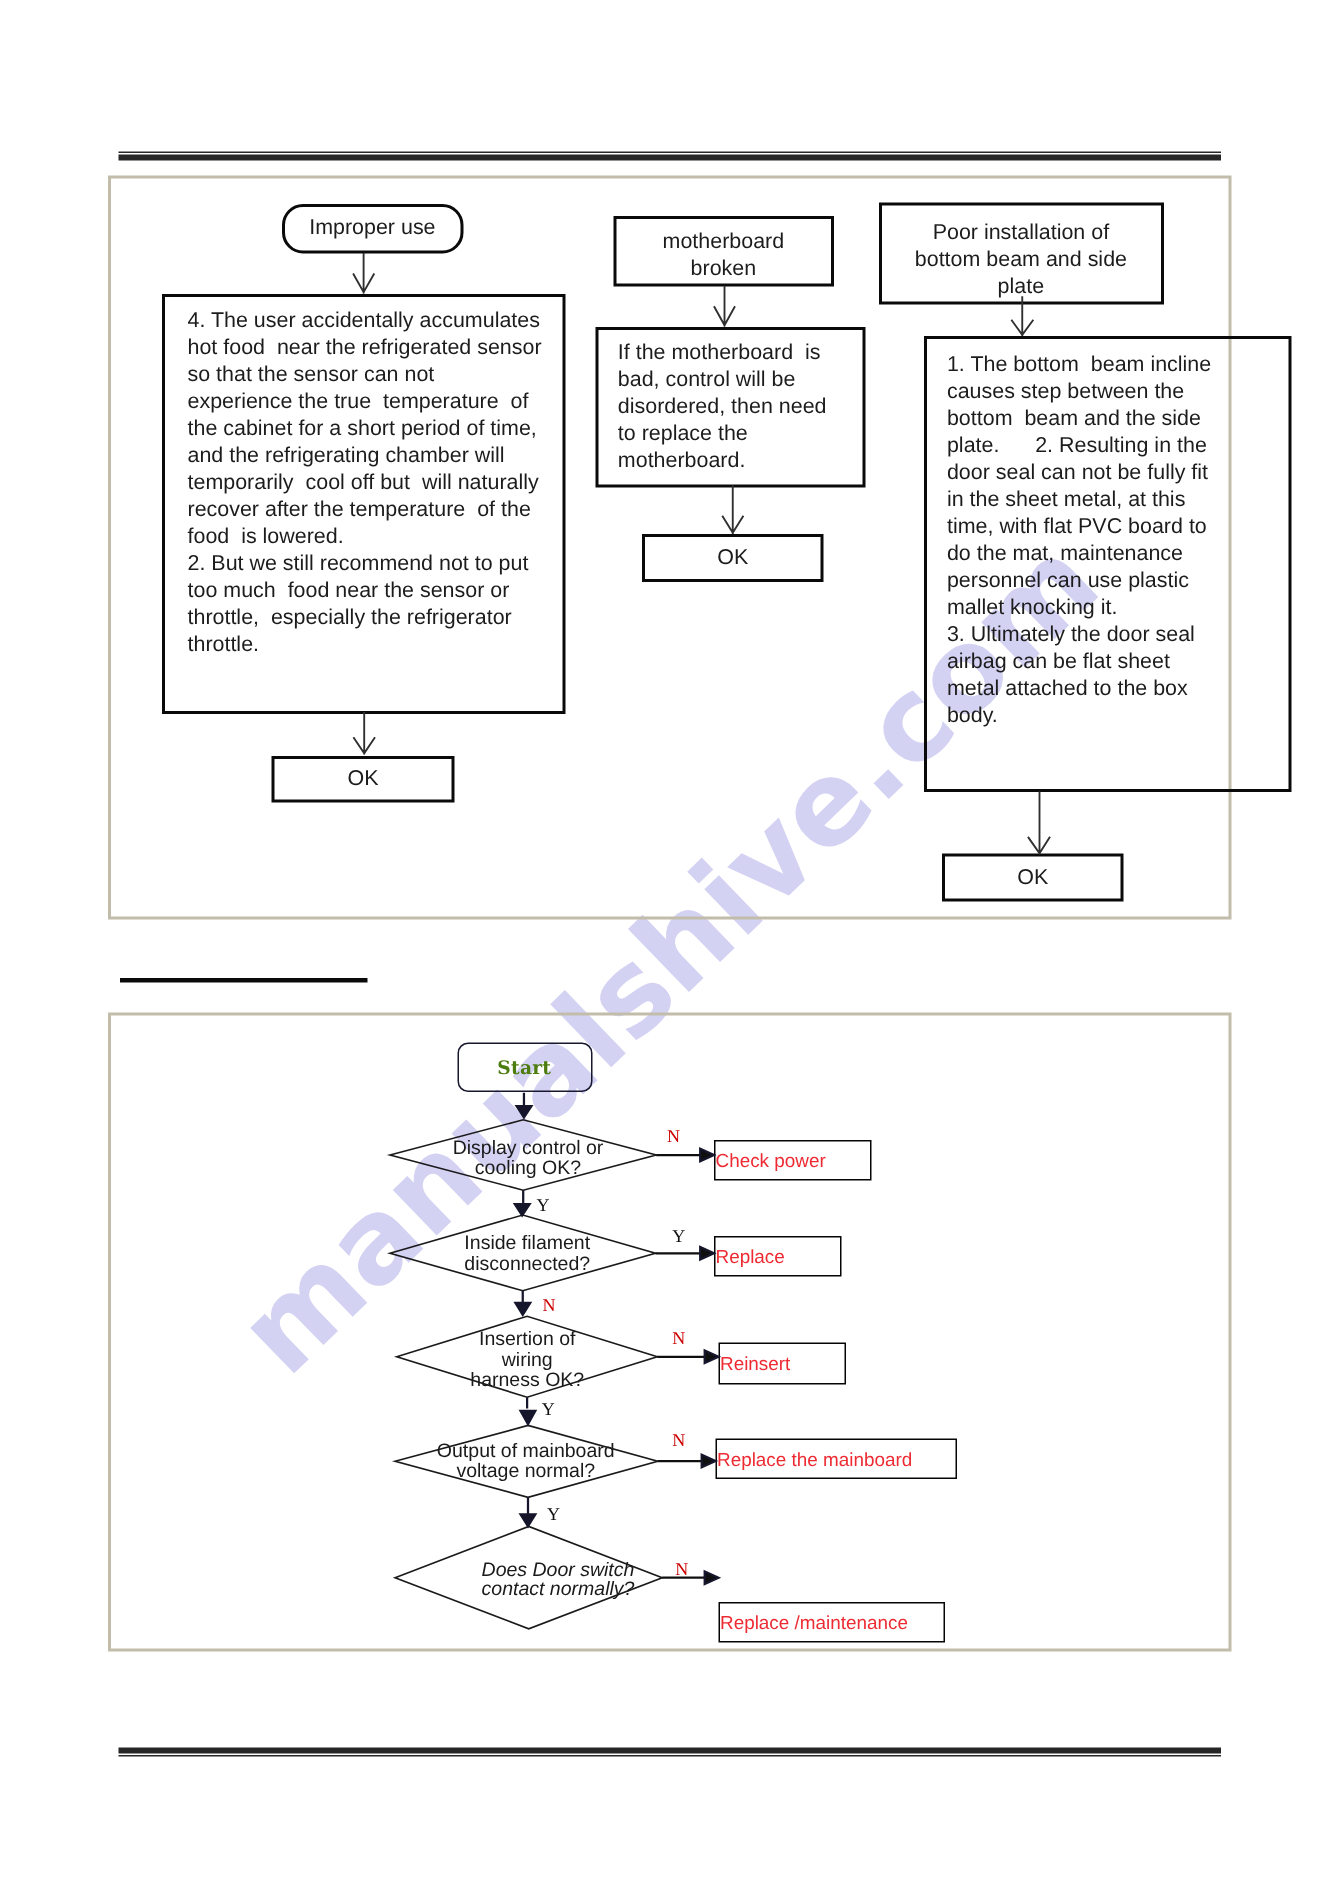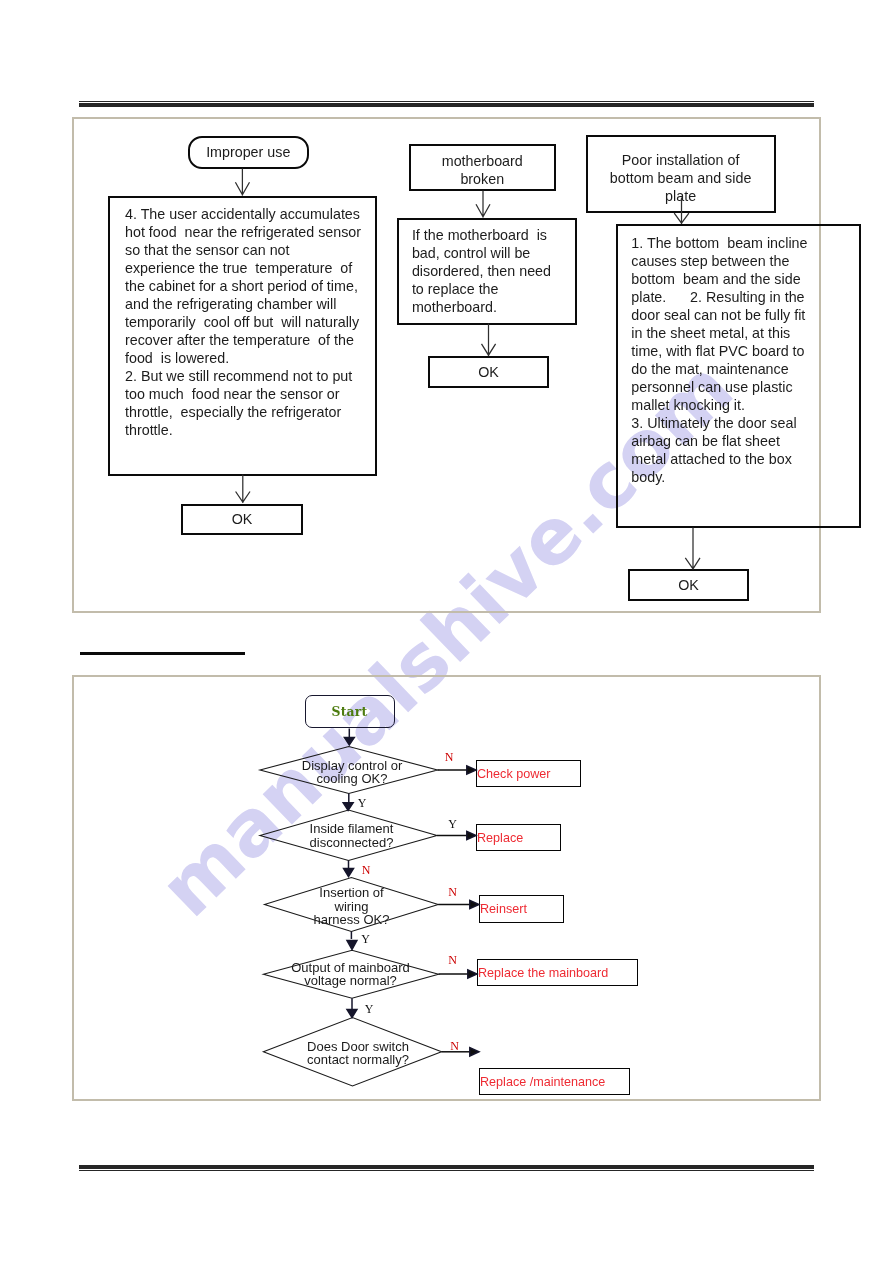--- a/index.html
+++ b/index.html
@@ -58,21 +58,21 @@
 
   <div class="box" style="left:188px;top:135.8px;width:120.5px;height:32.8px;border-radius:14px;">
     <div class="t">Improper  use</div>
   </div>
 
   <div class="box" style="left:409px;top:143.5px;width:146.5px;height:47px;padding-top:5px;">
     <div class="t">motherboard
 broken</div>
   </div>
 
-  <div class="box" style="left:585.6px;top:135.2px;width:190px;height:78px;padding-top:8px;">
+  <div class="box" style="left:585.6px;top:135.2px;width:190px;height:68px;padding-top:8px;">
     <div class="t">Poor  installation of
 bottom  beam and side
 plate</div>
   </div>
 
   <div class="box left" style="left:108px;top:195.8px;width:268.5px;height:280.3px;padding:7.2px 0 0 15px;">
     <div class="t">
         <div class="ln">4. The user accidentally accumulates</div>
         <div class="ln">hot food  near the refrigerated sensor</div>
         <div class="ln">so that the sensor can not</div>
@@ -134,21 +134,21 @@
 
   <div class="dtxt" style="left:352px;top:771.5px;">Display control or
 cooling OK?</div>
   <div class="dtxt" style="left:351.5px;top:835.1px;">Inside filament
 disconnected?</div>
   <div class="dtxt" style="left:351.5px;top:906.1px;">Insertion of
 wiring
 harness OK?</div>
   <div class="dtxt" style="left:350.5px;top:974px;">Output of mainboard
 voltage normal?</div>
-  <div class="dtxt" style="left:358px;top:1052.5px;">Does Door switch
+  <div class="dtxt" style="left:372px;top:1052.5px;font-style:italic;">Does Door switch
 contact normally?</div>
 
   <div class="actbox" style="left:476px;top:760px;width:105px;height:27px;">
     <div class="t">Check power</div>
   </div>
   <div class="actbox" style="left:476px;top:824px;width:85px;height:27px;">
     <div class="t">Replace</div>
   </div>
   <div class="actbox" style="left:479px;top:895px;width:85px;height:28px;">
     <div class="t">Reinsert</div>

